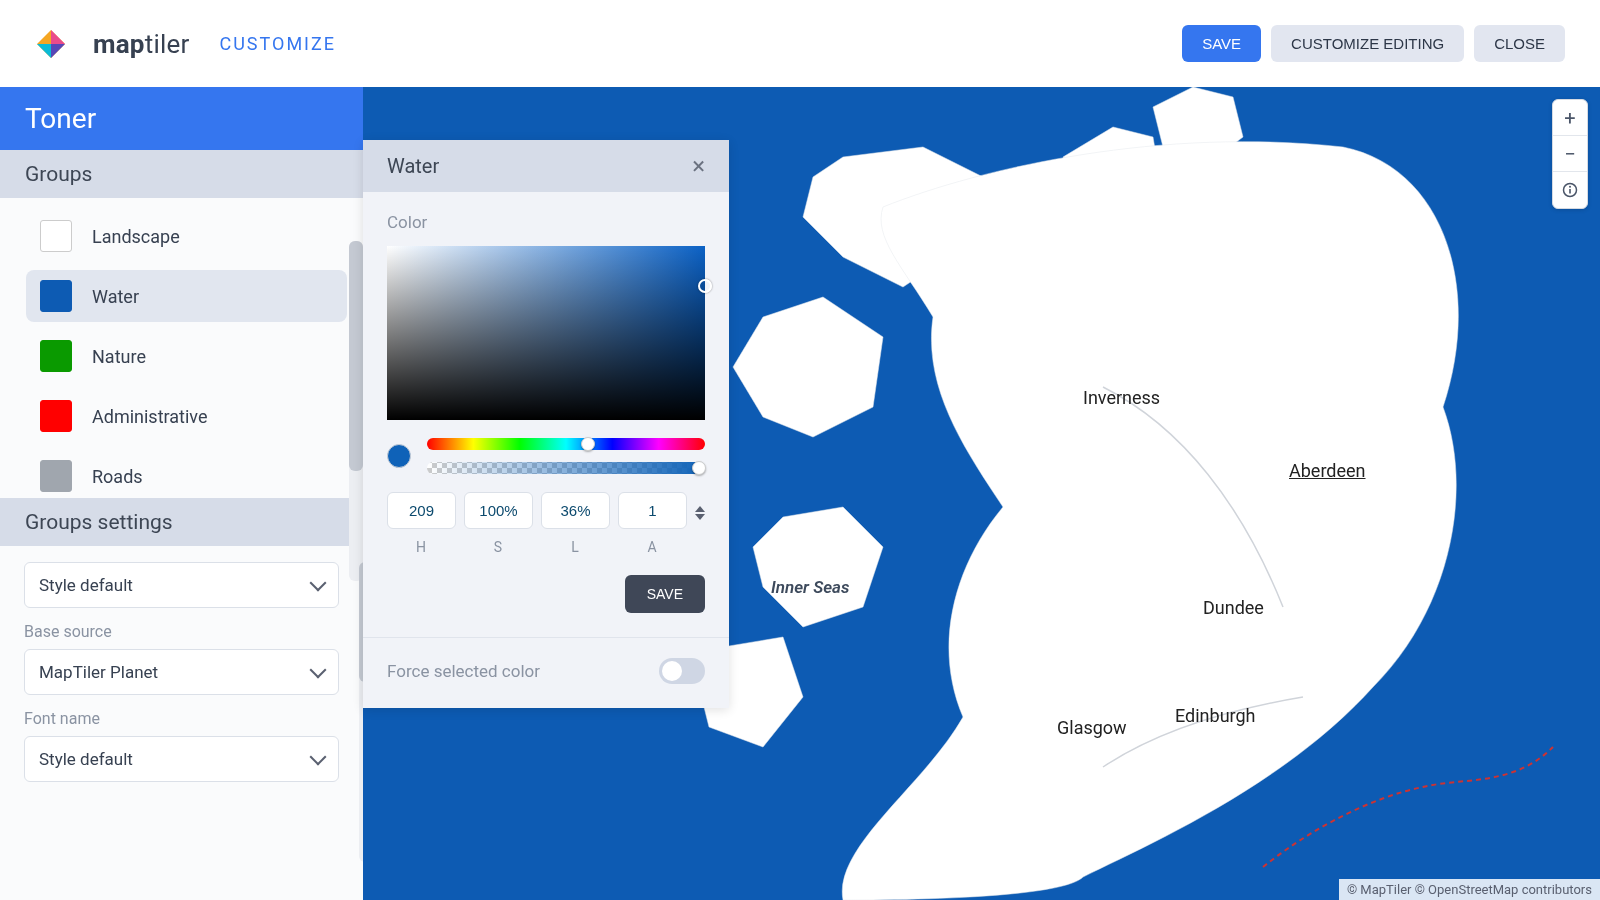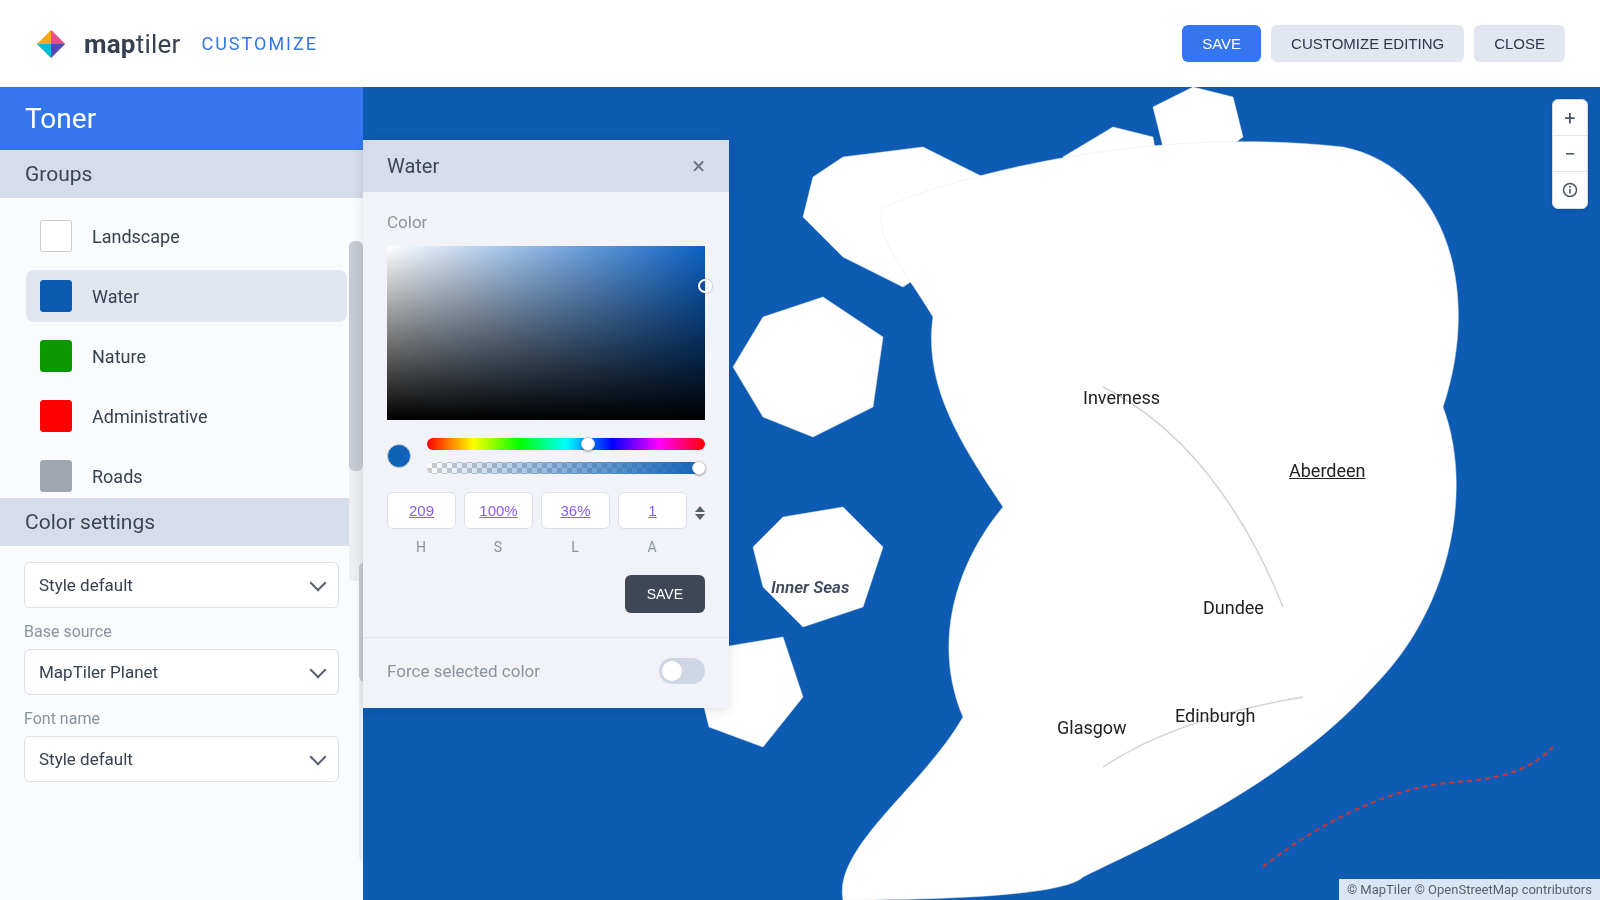--- a/index.html
+++ b/index.html
@@ -1,20 +1,20 @@
 <!DOCTYPE html>
 <html><head>
 <meta charset="utf-8">
 <style>
 * { box-sizing: border-box; margin: 0; padding: 0; }
 body { font-family: -apple-system, BlinkMacSystemFont, "Segoe UI", Roboto, sans-serif; width: 1600px; height: 900px; overflow: hidden; background: #fff; }
 
 
 .topbar { height: 87px; display: flex; align-items: center; justify-content: space-between; padding: 0 35px; background: #fff; }
-.logo-area { display: flex; align-items: center; gap: 17px; }
+.logo-area { display: flex; align-items: center; gap: 26px; }
 .logo-icon { width: 32px; height: 32px; }
 .logo-text { font-size: 26px; font-weight: 400; color: #374151; letter-spacing: 0.2px; }
 .logo-text strong { font-weight: 700; }
 .logo-sub { font-size: 18px; color: #3576ef; letter-spacing: 2px; margin-left: 4px; font-weight: 400; }
 .top-actions { display: flex; gap: 10px; }
 .btn { padding: 10px 20px; font-size: 15px; border: none; border-radius: 6px; cursor: pointer; font-weight: 500; }
 .btn-primary { background: #3576ef; color: #fff; }
 .btn-secondary { background: #e2e6f0; color: #2d3748; }
 
 
@@ -47,21 +47,21 @@
 .satval-area { width: 100%; height: 174px; position: relative; background: linear-gradient(to top, #000, transparent), linear-gradient(to right, #fff, #0b61c5); cursor: crosshair; }
 .satval-thumb { position: absolute; right: 0; top: 40px; width: 14px; height: 14px; border: 2px solid #fff; border-radius: 50%; transform: translate(50%, -50%); box-shadow: 0 0 2px rgba(0,0,0,0.5); }
 .slider-row { display: flex; align-items: center; gap: 16px; margin-top: 18px; }
 .current-color { width: 24px; height: 24px; border-radius: 50%; background: #0f62b8; border: 1px solid #c7cdd6; }
 .sliders { flex: 1; display: flex; flex-direction: column; gap: 12px; }
 .hue-slider { height: 12px; border-radius: 6px; background: linear-gradient(to right, #f00, #ff0, #0f0, #0ff, #00f, #f0f, #f00); position: relative; cursor:pointer; }
 .alpha-slider { height: 12px; border-radius: 6px; background: linear-gradient(to right, rgba(15,98,184,0) 0%, #0f62b8 100%), repeating-conic-gradient(#ccc 0% 25%, #fff 0% 50%) 0/10px 10px; position: relative; cursor:pointer;}
 .slider-thumb { position: absolute; top: 50%; width: 14px; height: 14px; border-radius: 50%; background: #fff; border: 1px solid #ccc; transform: translate(-50%, -50%); box-shadow: 0 1px 2px rgba(0,0,0,0.3); }
 .hsla-row { display: flex; gap: 8px; margin-top: 18px; align-items: center; }
 .hsla-field { flex: 1; display: flex; flex-direction: column; align-items: center; gap: 10px; }
-.hsla-input { width: 100%; border: 1px solid #dbe0e8; border-radius: 6px; padding: 9px 4px; text-align: center; font-size: 15px; color: #8b5cf6; background: #fff; text-decoration: underline; }
+.hsla-input { width: 100%; border: 1px solid #dbe0e8; border-radius: 6px; padding: 9px 4px; text-align: center; font-size: 15px; color: #0c4a6e; background: #fff; }
 .hsla-lbl { font-size: 14px; color: #8a93a2; letter-spacing: 1px; }
 .arrows { display: flex; flex-direction: column; gap: 2px; cursor: pointer; padding-bottom: 22px;}
 .arrow-up, .arrow-down { width: 0; height: 0; border-left: 5px solid transparent; border-right: 5px solid transparent; }
 .arrow-up { border-bottom: 6px solid #5a6070; }
 .arrow-down { border-top: 6px solid #5a6070; }
 .reset-row { display: flex; justify-content: flex-end; margin-top: 20px; }
 .btn-reset { background: #3f4757; color: #fff; padding: 11px 22px; border-radius: 6px; border: none; font-size: 14px; cursor: pointer; }
 .force-row { border-top: 1px solid #e0e4ec; margin: 24px -24px 0; padding: 20px 24px 4px; display: flex; justify-content: space-between; align-items: center; font-size: 17px; color: #8a93a2; }
 .toggle { width: 46px; height: 26px; background: #cfd6e4; border-radius: 13px; position: relative; cursor: pointer; }
 .toggle-knob { position: absolute; left: 3px; top: 3px; width: 20px; height: 20px; background: #fff; border-radius: 50%; }
@@ -124,21 +124,21 @@
       <div class="group-item">
         <div class="swatch" style="background:#a0a6ae;border-color:#a0a6ae"></div>
         <span class="group-label">Roads</span>
       </div>
 
     </div>
     <div class="scrollbar-track-1">
         <div class="scrollbar-thumb-1"></div>
       </div>
 
-    <div class="section-header">Color settings</div>
+    <div class="section-header">Groups settings</div>
     <div class="global-body">
       <div class="select">
         <span>Style default</span>
         <span class="chevron-down"></span>
       </div>
       <div class="field-label">Base source</div>
       <div class="select">
         <span>MapTiler Planet</span>
         <span class="chevron-down"></span>
       </div>

